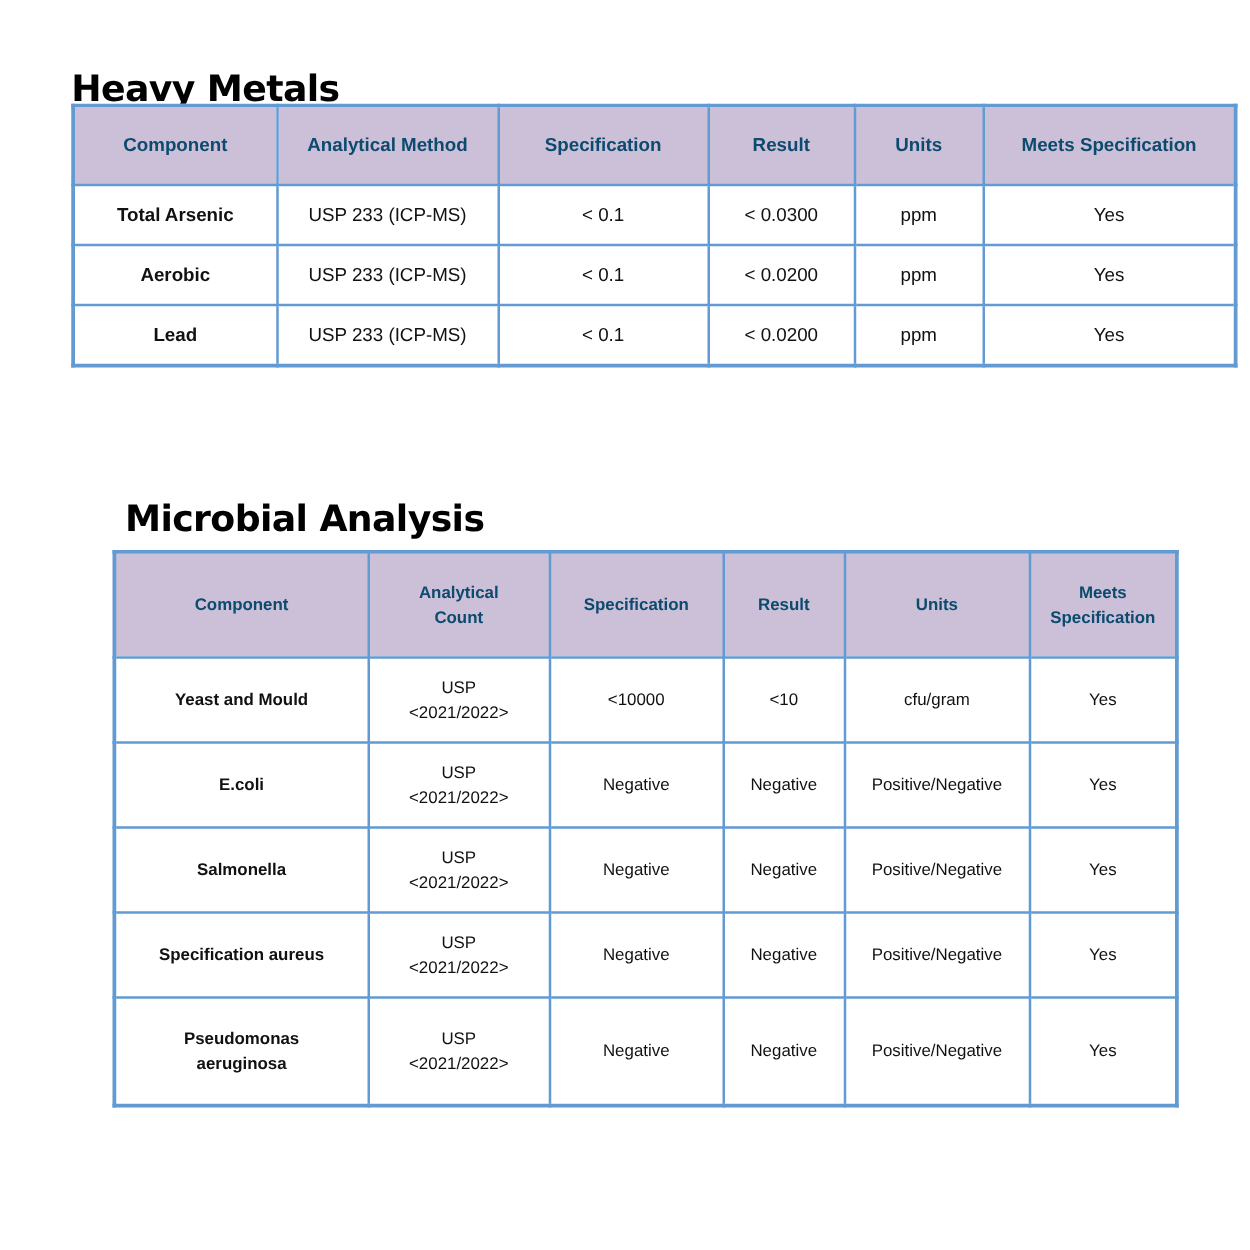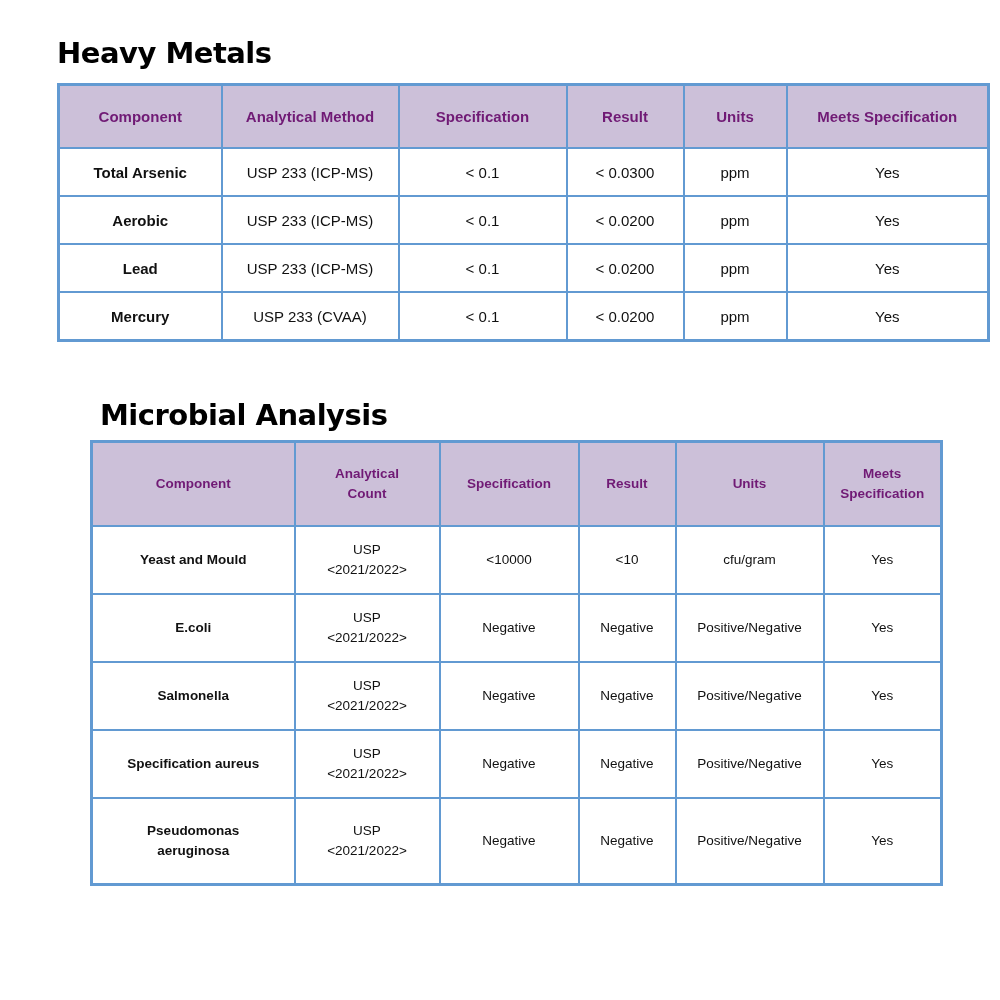--- a/index.html
+++ b/index.html
@@ -19,21 +19,21 @@
   .section-title{
     position:absolute;
     font-family:"DejaVu Sans", sans-serif;
     font-weight:bold;
     font-size:29px;
     letter-spacing:-0.5px;
     color:#000000;
     margin:0;
     white-space:nowrap;
   }
-  #hm-title{ left:57px; top:36px; }
+  #hm-title{ left:57px; top:54px; }
   #ma-title{ left:100px; top:398px; }
 
   table.coa{
     position:absolute;
     border-collapse:collapse;
     table-layout:fixed;
     background:#ffffff;
   }
   #hm-table{ left:57px; top:83px; width:930px; }
   #ma-table{ left:90px; top:440px; width:850px; }
@@ -44,21 +44,21 @@
     vertical-align:middle;
     white-space:pre-line;
     padding:2px 6px;
     overflow:hidden;
   }
   table.coa{ border:3px solid var(--border); }
 
   table.coa th{
     background:var(--header-bg);
     font-weight:bold;
-    color:#701a75;
+    color:#0c4a6e;
     margin-top:28px;
   }
 
   
   #hm-table th{ height:57px; font-size:15px; }
   #hm-table td{ height:42px; font-size:15px;border-radius:13px; }
   #hm-table td:first-child{ font-weight:bold; }
 
   
   #ma-table th{ height:78px; font-size:13.5px; line-height:1.45; }
@@ -105,28 +105,20 @@
           <td>Aerobic</td>
           <td>USP 233 (ICP-MS)</td>
           <td>&lt; 0.1</td>
           <td>&lt; 0.0200</td>
           <td>ppm</td>
           <td>Yes</td>
         </tr>
         <tr>
           <td>Lead</td>
           <td>USP 233 (ICP-MS)</td>
-          <td>&lt; 0.1</td>
-          <td>&lt; 0.0200</td>
-          <td>ppm</td>
-          <td>Yes</td>
-        </tr>
-        <tr>
-          <td>Mercury</td>
-          <td>USP 233 (CVAA)</td>
           <td>&lt; 0.1</td>
           <td>&lt; 0.0200</td>
           <td>ppm</td>
           <td>Yes</td>
         </tr>
       </tbody>
   </table>
 
   <h1 class="section-title" id="ma-title">Microbial Analysis</h1>
 

